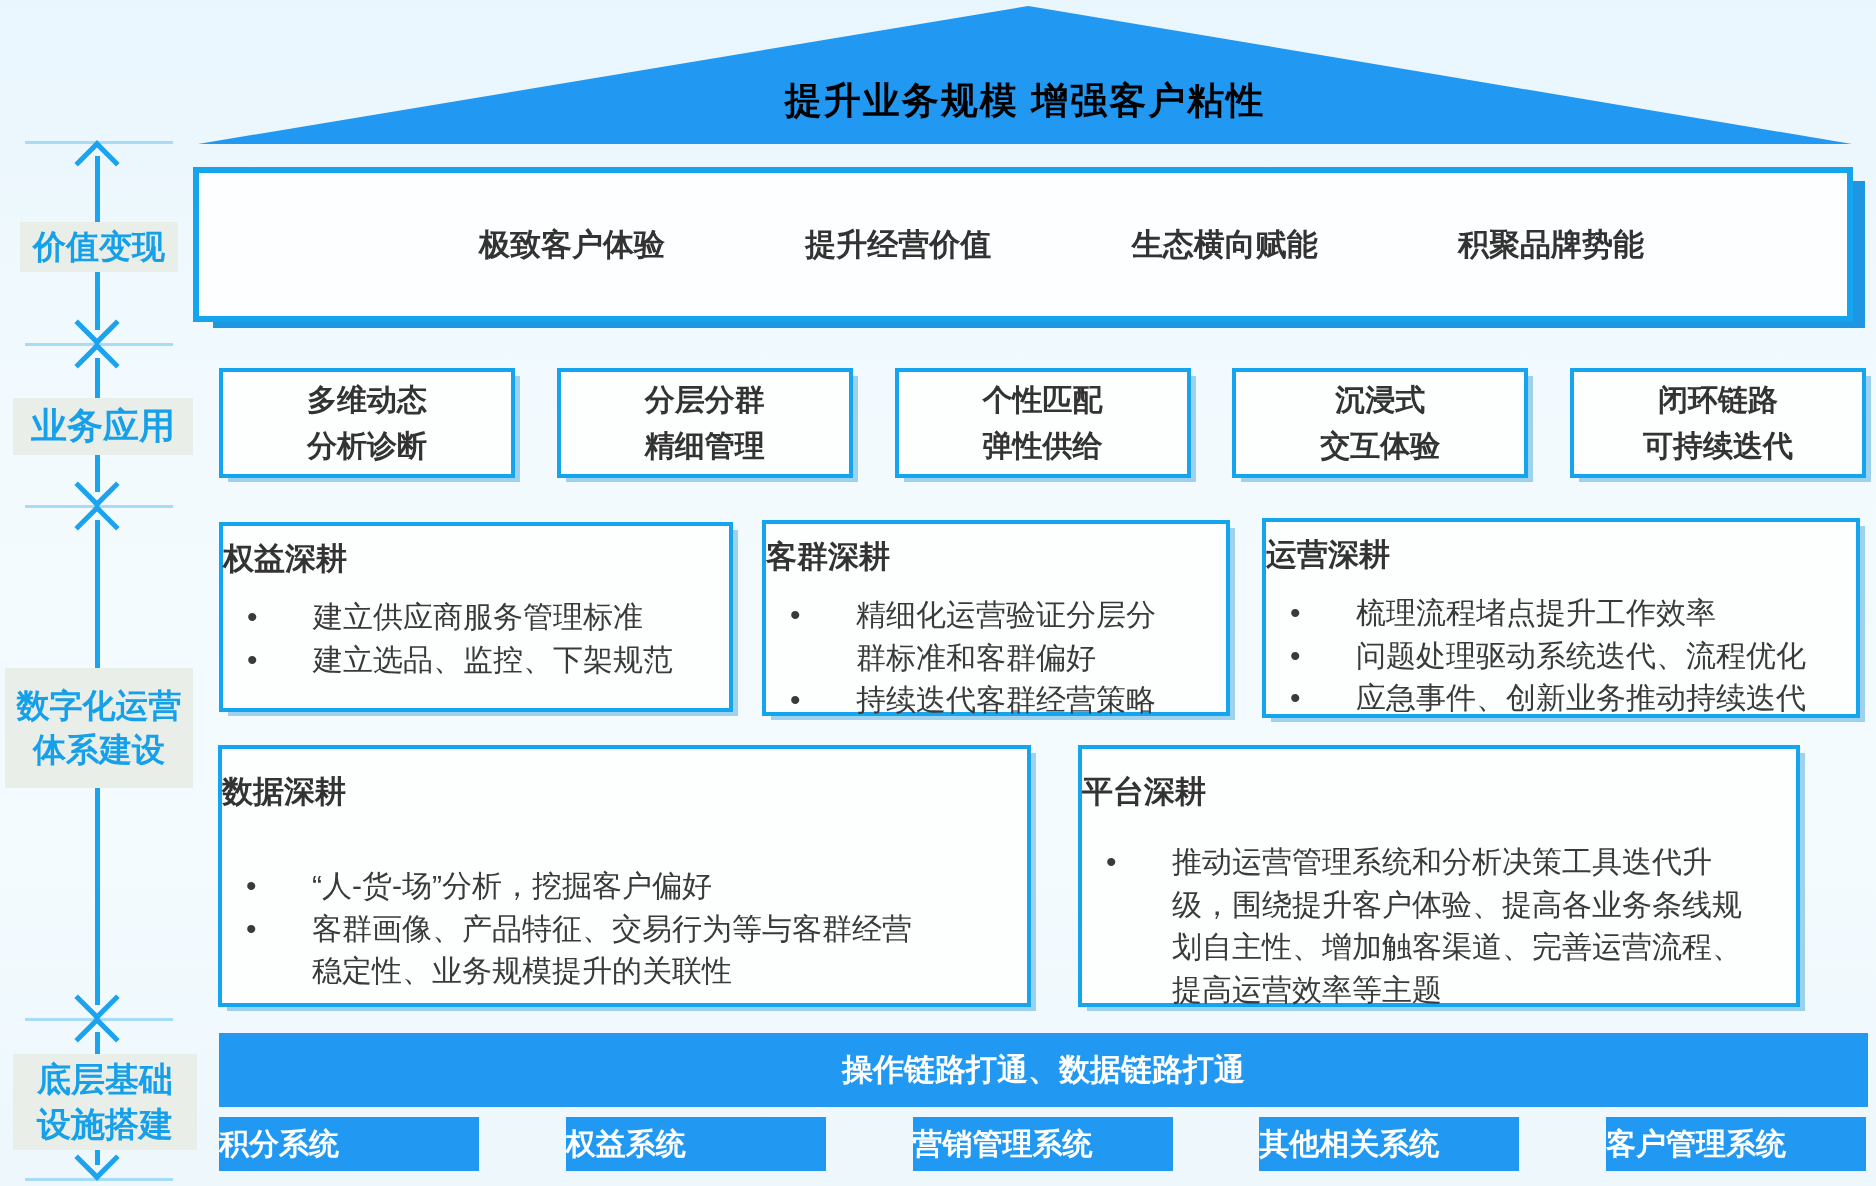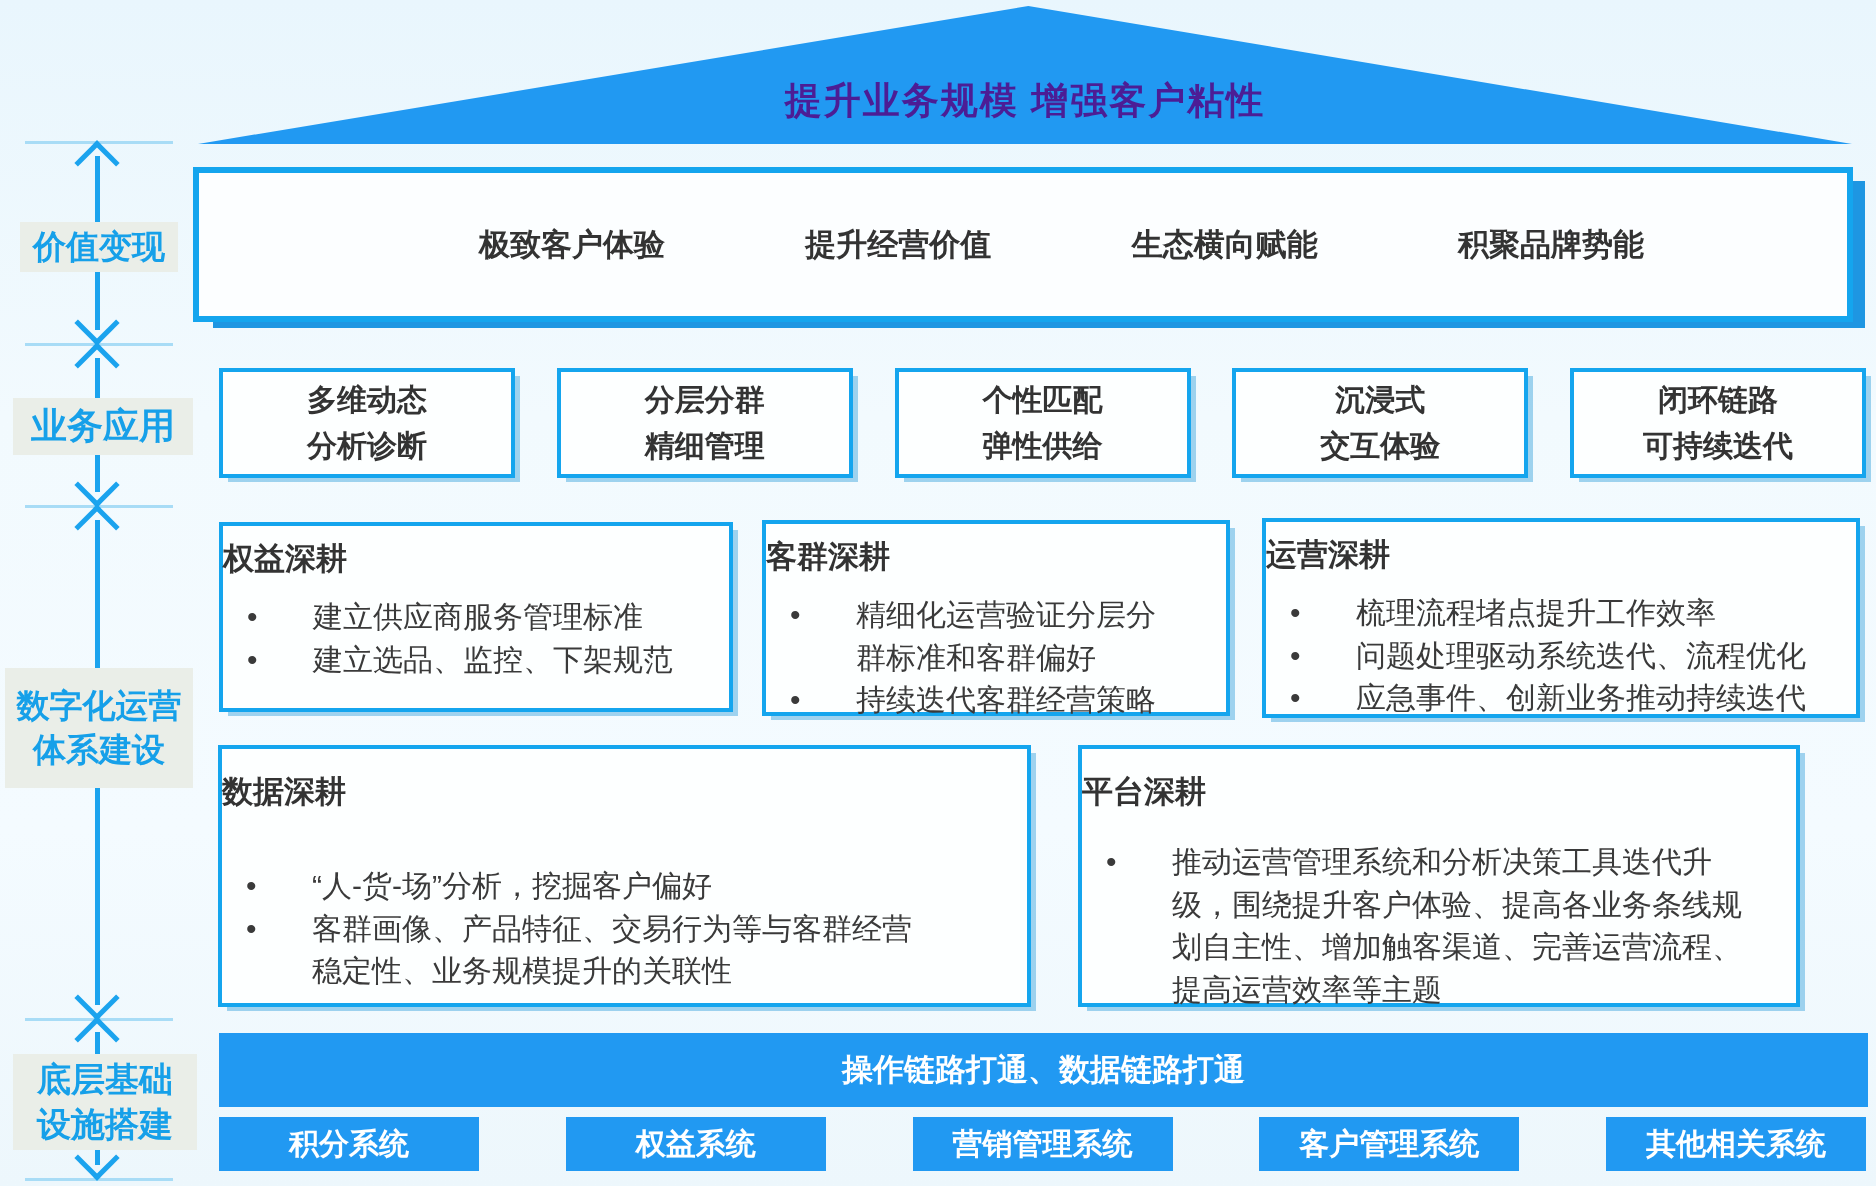--- a/index.html
+++ b/index.html
@@ -5,21 +5,21 @@
   html,body{margin:0;padding:0;background:#fff;}
   .canvas{
     position:relative;width:1876px;height:1186px;overflow:hidden;
     background:linear-gradient(180deg,#e9f6fd 0%,#f2fafe 35%,#f4fbff 70%,#edf7fc 100%);
     font-family:"Liberation Sans",sans-serif;
   }
   
   .roof{position:absolute;left:198px;top:6px;width:1654px;height:138px;background:#2199F2;
     clip-path:polygon(0 100%,50.2% 0,100% 100%);
     display:flex;align-items:flex-end;justify-content:center;}
-  .roof-title{color:#4c1d95;font-size:37px;font-weight:bold;letter-spacing:2px;padding-bottom:18px;}
+  .roof-title{color:#000000;font-size:37px;font-weight:bold;letter-spacing:2px;padding-bottom:18px;}
   
   .value-box{position:absolute;left:193px;top:167px;width:1648px;height:143px;background:#fcfeff;
     border:6px solid #14A5EE;box-shadow:16px 10px 0 -4px #1E96E2;display:flex;align-items:center;}
   .value-items{display:flex;justify-content:space-between;width:1165px;margin-left:280px;}
   .value-item{font-size:31px;font-weight:bold;color:#333333;white-space:nowrap;}
   
   .app-row{position:absolute;left:219px;top:368px;width:1647px;height:110px;display:flex;justify-content:space-between;}
   .app-box{width:296px;box-sizing:border-box;border:4px solid #14A5EE;background:#fdffff;
     box-shadow:7px 6px 0 -2px rgba(30,150,215,0.40);
     display:flex;flex-direction:column;align-items:center;justify-content:center;gap:12px;}
@@ -37,21 +37,21 @@
   #deepA2{left:1262px;top:518px;width:598px;height:200px;}
   #deepB0{left:218px;top:745px;width:813px;height:262px;}
   #deepB1{left:1078px;top:745px;width:722px;height:262px;}
   #deepB0 .deep-title,#deepB1 .deep-title{margin-top:22px;}
   #deepB0 .deep-list{margin-top:52px;padding-right:90px;}
   #deepB1 .deep-list{margin-top:28px;line-height:1.38;}
   
   .bar{position:absolute;left:219px;top:1033px;width:1649px;height:74px;background:#2199F2;
     color:#ffffff;display:flex;align-items:center;justify-content:center;font-size:31px;font-weight:bold;}
   .sys-row{position:absolute;left:219px;top:1117px;width:1647px;height:54px;display:flex;justify-content:space-between;}
-  .sys-box{width:260px;background:#2199F2;color:#ffffff;display:flex;align-items:center;justify-content:center;
+  .sys-box{width:260px;background:#2199F2;color:#ffffff;display:flex;align-items:center;justify-content:flex-start;
     font-size:30px;font-weight:bold;white-space:nowrap;}
   
   .rail-line{position:absolute;left:25px;width:148px;height:3px;background:#A8DCF6;}
   #line0{top:141px}#line1{top:343px}#line2{top:505px}#line3{top:1018px}#line4{top:1178px}
   .varrow{position:absolute;width:52px;z-index:1;}
   #arrow0{left:71px;top:147px;height:192px;}
   #arrow1{left:71px;top:349px;height:152px;}
   #arrow2{left:71px;top:511px;height:503px;}
   #arrow3{left:71px;top:1023px;height:151px;}
   .shaft{position:absolute;left:50%;top:9px;bottom:9px;width:5px;margin-left:-2.5px;background:#1BA3EE;}
@@ -227,20 +227,20 @@
     <div class="sys-box">
       <span>积分系统</span>
     </div>
     <div class="sys-box">
       <span>权益系统</span>
     </div>
     <div class="sys-box">
       <span>营销管理系统</span>
     </div>
     <div class="sys-box">
+      <span>其他相关系统</span>
+    </div>
+    <div class="sys-box">
       <span>客户管理系统</span>
     </div>
-    <div class="sys-box">
-      <span>其他相关系统</span>
-    </div>
   </div>
 
 </div>
 
 </body></html>

